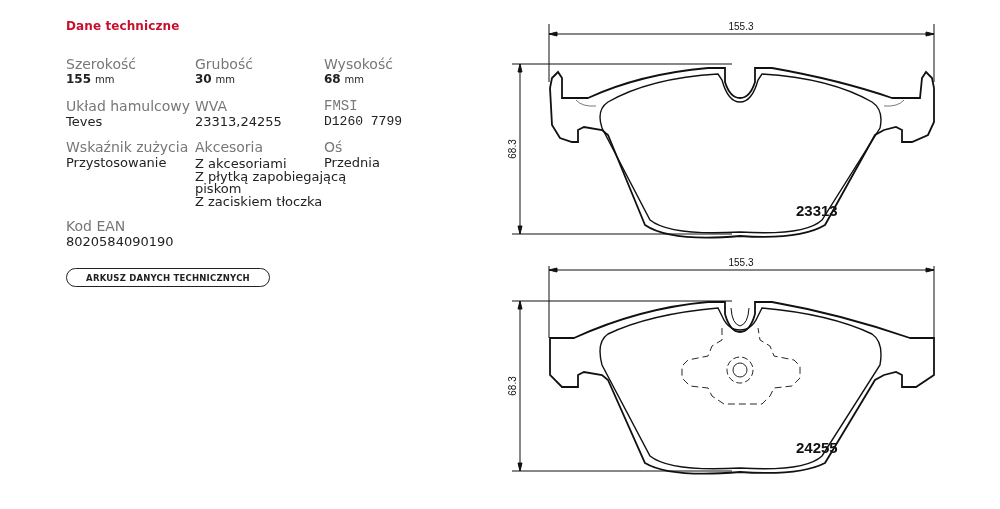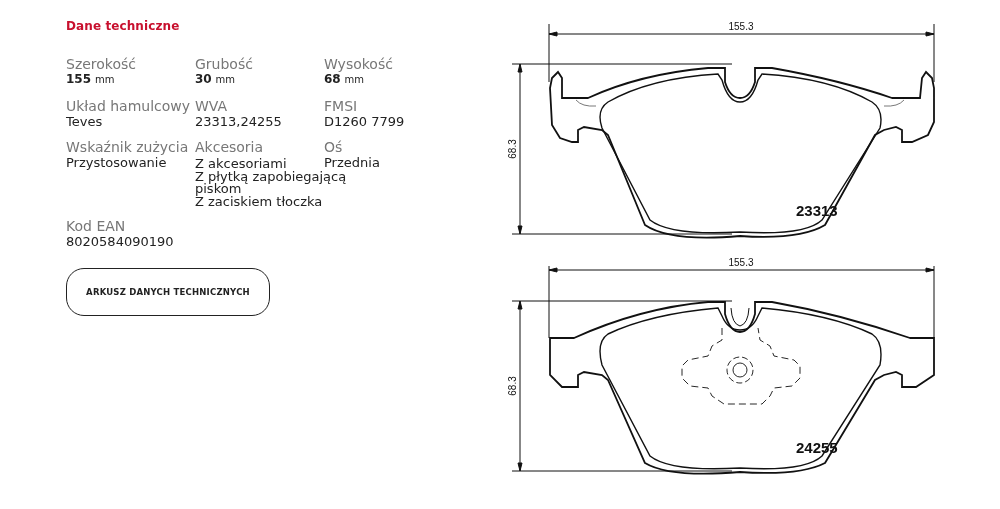--- a/index.html
+++ b/index.html
@@ -4,21 +4,21 @@
 <style>
   html, body { margin: 0; padding: 0; background: #ffffff; }
   body { width: 1000px; height: 509px; position: relative; overflow: hidden; font-family: "DejaVu Sans", sans-serif; color: #1a1a1a; }
   .title { position: absolute; left: 66px; top: 19px; font-size: 12px; font-weight: bold; color: #c8102e; letter-spacing: 0.1px; }
   .field { position: absolute; }
   .lbl { font-size: 14px; color: #777; line-height: 13px; }
   .val { font-size: 13px; color: #222; line-height: 12.5px; }
   .val.big { font-size: 12px; line-height: 16px; }
   .val.big .num { font-weight: bold; }
   .val.big .unit { font-size: 10px; }
-  .btn { position: absolute; left: 66px; top: 268px; width: 204px; height: 48px; border: 1.5px solid #222; border-radius: 18px; box-sizing: border-box; display: flex; align-items: center; justify-content: center; font-size: 8.5px; font-weight: bold; color: #222; letter-spacing: 0.2px; background: #fff; cursor: pointer; }
+  .btn { position: absolute; left: 66px; top: 268px; width: 204px; height: 19px; border: 1.5px solid #222; border-radius: 18px; box-sizing: border-box; display: flex; align-items: center; justify-content: center; font-size: 8.5px; font-weight: bold; color: #222; letter-spacing: 0.2px; background: #fff; cursor: pointer; }
   .drawing { position: absolute; left: 500px; }
   svg text { font-family: "Liberation Sans", sans-serif; }
 </style>
 </head>
 <body>
 
 <div class="title">Dane techniczne</div>
 
 <div class="field" style="left:66px; top:58px;">
   <div class="lbl">Szerokość</div>
@@ -34,21 +34,21 @@
 </div>
 
 <div class="field" style="left:66px; top:100px;">
   <div class="lbl" style="margin-bottom:3px">Układ hamulcowy</div>
   <div class="val">Teves</div>
 </div>
 <div class="field" style="left:195px; top:100px;">
   <div class="lbl" style="margin-bottom:3px">WVA</div>
   <div class="val">23313,24255</div>
 </div>
-<div class="field" style="left:324px; top:100px;">
+<div class="field" style="left:324px; top:100px;font-family:Liberation Mono, monospace;">
   <div class="lbl" style="margin-bottom:3px">FMSI</div>
   <div class="val">D1260 7799</div>
 </div>
 
 <div class="field" style="left:66px; top:141px;">
   <div class="lbl" style="margin-bottom:3px">Wskaźnik zużycia</div>
   <div class="val">Przystosowanie</div>
 </div>
 <div class="field" style="left:195px; top:141px;">
   <div class="lbl" style="margin-bottom:4px">Akcesoria</div>

